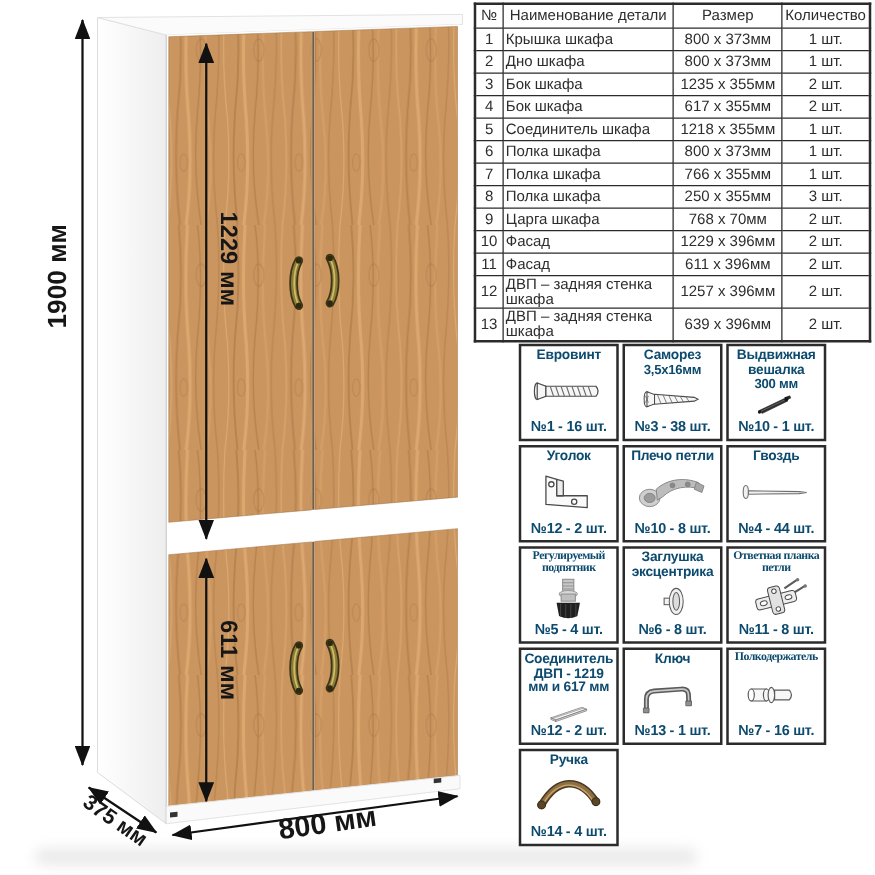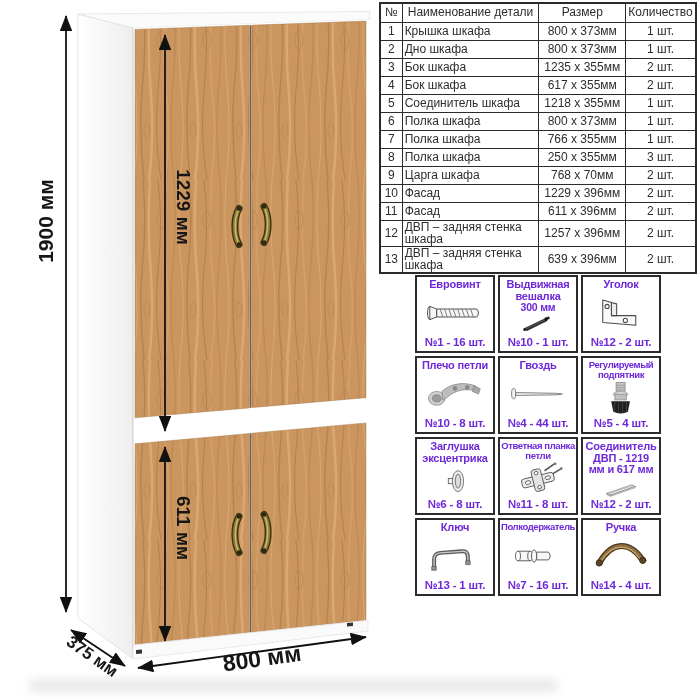--- a/index.html
+++ b/index.html
@@ -21,23 +21,23 @@
   table.parts tr.hdr{height:19px;}
   table.parts tr.tall{height:26px;}
   td.c,th.c{text-align:center;}
   td.n{text-align:left;padding-left:3px;}
 
   
   .hw-grid{position:absolute;left:415px;top:275px;width:246px;display:grid;
          grid-template-columns:repeat(3,1fr);grid-auto-rows:78px;gap:3px;z-index:2;}
   .hw-cell{border:2px solid #2b2b2b;background:#fff;display:flex;flex-direction:column;
          align-items:center;padding:2px 1px 1px;box-sizing:border-box;text-align:center;
-         font-weight:bold;color:#6d28d9;}
+         font-weight:bold;color:#0c4a6e;}
   .hw-title{font-size:11px;letter-spacing:-0.2px;line-height:1.05;}
-  .hw-title.small{font-size:9.5px;letter-spacing:-0.4px;}
+  .hw-title.small{font-size:9.5px;letter-spacing:-0.4px;font-family:Liberation Serif, serif;}
   .hw-sub{font-size:10.5px;letter-spacing:-0.2px;line-height:1.05;}
   .hw-icon{flex:1 1 auto;display:flex;align-items:center;justify-content:center;min-height:0;width:100%;}
   .hw-icon svg{width:66px;height:100%;max-height:40px;}
   .hw-count{font-size:11.5px;letter-spacing:-0.2px;line-height:1.1;padding-bottom:1px;}
 </style>
 </head>
 <body>
 
 <div class="stage">
 
@@ -232,20 +232,36 @@
               <path d="M7,15.4 L15,18.4 L15,27.6 L7,30.6 Z"></path>
           <path d="M15,18.4 H61 Q65,23 61,27.6 H15 Z"></path>
             </g>
           <path d="M19,18.6 L22,27.4 M24,18.6 L27,27.4 M29,18.6 L32,27.4 M34,18.6 L37,27.4 M39,18.6 L42,27.4 M44,18.6 L47,27.4 M49,18.6 L52,27.4 M54,18.6 L57,27.4" stroke="#6a6a6a" stroke-width="1" fill="none"></path>
           </svg>
       </div>
       <div class="hw-count">№1 - 16 шт.</div>
     </div>
 
 
+    <div class="hw-cell">
+      <div class="hw-title">Саморез</div>
+      <div class="hw-sub">3,5х16мм</div>
+      <div class="hw-icon">
+        <svg viewBox="0 0 72 46">
+            <g stroke="#4a4a4a" fill="#f6f6f6" stroke-width="1.1">
+          <ellipse cx="9" cy="23" rx="3" ry="8"></ellipse>
+              <path d="M9,15 L17,18 L17,28 L9,31 Z"></path>
+          <path d="M17,17.8 L59,21 L63,23 L59,25 L17,28.2 Z"></path>
+            </g>
+          <path d="M7.5,19.5 L10.5,26.5 M10.5,19.5 L7.5,26.5" stroke="#6a6a6a" stroke-width=".9"></path>
+          <path d="M20,18 L24,28 M26,18.4 L30,27.8 M32,18.8 L36,27.4 M38,19.2 L42,27 M44,19.6 L48,26.6 M50,20 L54,26.2" stroke="#6a6a6a" stroke-width=".9" fill="none"></path>
+          </svg>
+      </div>
+      <div class="hw-count">№3 - 38 шт.</div>
+    </div>
 
     <div class="hw-cell">
       <div class="hw-title">Выдвижная вешалка</div>
       <div class="hw-sub">300 мм</div>
       <div class="hw-icon">
         <svg viewBox="0 0 72 46">
           <path d="M8,31 L48,12 L54,15.5 L14,35 Z" fill="#303030" stroke="#1c1c1c" stroke-width="1"></path>
           <path d="M10,32.5 L50,13.5" stroke="#6f6f6f" stroke-width="1.2" fill="none"></path>
           <rect x="49" y="8" width="10" height="5" rx="1" transform="rotate(-18 54 10.5)" fill="#2b2b2b"></rect>
           <circle cx="52" cy="12.5" r="3.2" fill="#161616"></circle>

